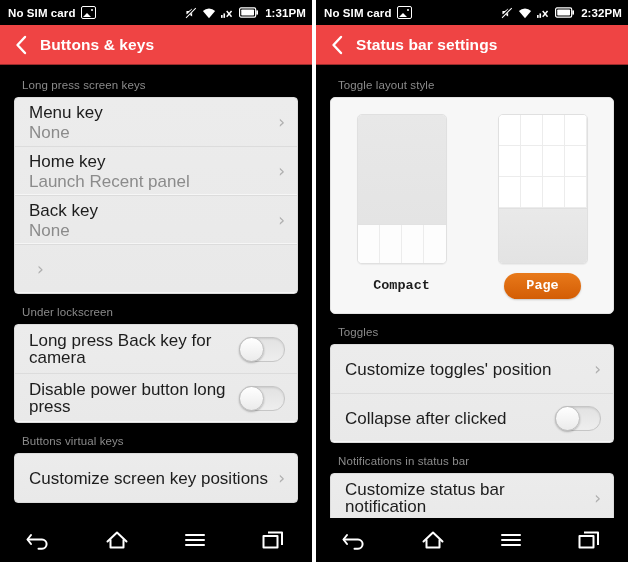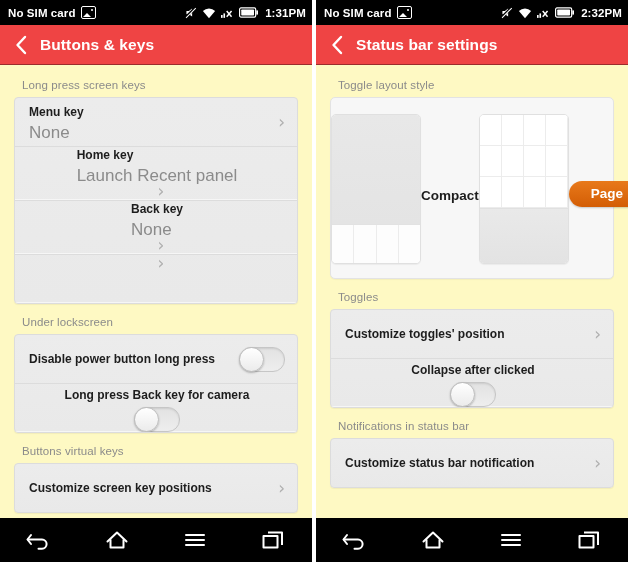--- a/index.html
+++ b/index.html
@@ -92,21 +92,21 @@
   .title-text {
     color: #ffffff;
     font-size: 15.5px;
     font-weight: bold;
     letter-spacing: 0.1px;
   }
 
   
   .content {
     flex: 1 1 auto;
-    background: #fef9c3;
+    background: #000000;
     overflow: hidden;
     padding-top: 2px;
     position: relative;
   }
   .section-header {
     color: #8b8b8b;
     font-size: 11.5px;
     padding: 12px 0 6px 22px;
     letter-spacing: 0.1px;
   }
@@ -119,25 +119,25 @@
     overflow: hidden;
   }
   .row {
     display: flex;
     align-items: center;
     padding: 0 12px 0 14px;
     min-height: 48px;
     position: relative;
     cursor: pointer;
   }
-  .row + .row { border-top: 1px solid #dcdcdc; box-shadow: 0 -1px 0 #f6f6f6 inset; flex-direction: column; }
+  .row + .row { border-top: 1px solid #dcdcdc; box-shadow: 0 -1px 0 #f6f6f6 inset; }
   .row-texts { flex: 1 1 auto; display: flex; flex-direction: column; justify-content: center; }
   .row-title {
-    font-size: 12px;
-    font-weight: bold;
+    font-size: 17px;
+    font-weight: normal;
     color: #1d1d1d;
     line-height: 17px;
   }
   .row-sub {
     font-size: 17px;
     color: #8b8b8b;
     line-height: 15px;
     margin-top: 4px;
   }
   .chevron-right {
@@ -176,23 +176,24 @@
     border: 1px solid #e3e3e3;
     border-radius: 5px;
     padding: 16px 0 14px 0;
     display: flex;
     justify-content: space-around;
     align-items: flex-start;
     box-shadow: 0 1px 1px rgba(0,0,0,0.04);
   }
   .layout-opt {
     display: flex;
-    flex-direction: row;
+    flex-direction: column;
     align-items: center;
     cursor: pointer;
+    font-family: Liberation Mono, monospace;
   }
   .thumb {
     width: 88px;
     height: 148px;
     border-radius: 5px;
     border: 1px solid #e0e0e0;
     background: #ffffff;
     overflow: hidden;
     display: flex;
     flex-direction: column;
@@ -347,29 +348,29 @@
         </div>
         <div class="row">
           <div class="chevron-right">›</div>
         </div>
       </div>
 
       <div class="section-header">Under lockscreen</div>
       <div class="card">
         <div class="row">
           <div class="row-texts">
-            <div class="row-title">Disable power button long press</div>
+            <div class="row-title">Long press Back key for camera</div>
           </div>
           <div class="switch">
             <div class="knob"></div>
           </div>
         </div>
         <div class="row">
           <div class="row-texts">
-            <div class="row-title">Long press Back key for camera</div>
+            <div class="row-title">Disable power button long press</div>
           </div>
           <div class="switch">
             <div class="knob"></div>
           </div>
         </div>
       </div>
 
       <div class="section-header">Buttons virtual keys</div>
       <div class="card">
         <div class="row">

